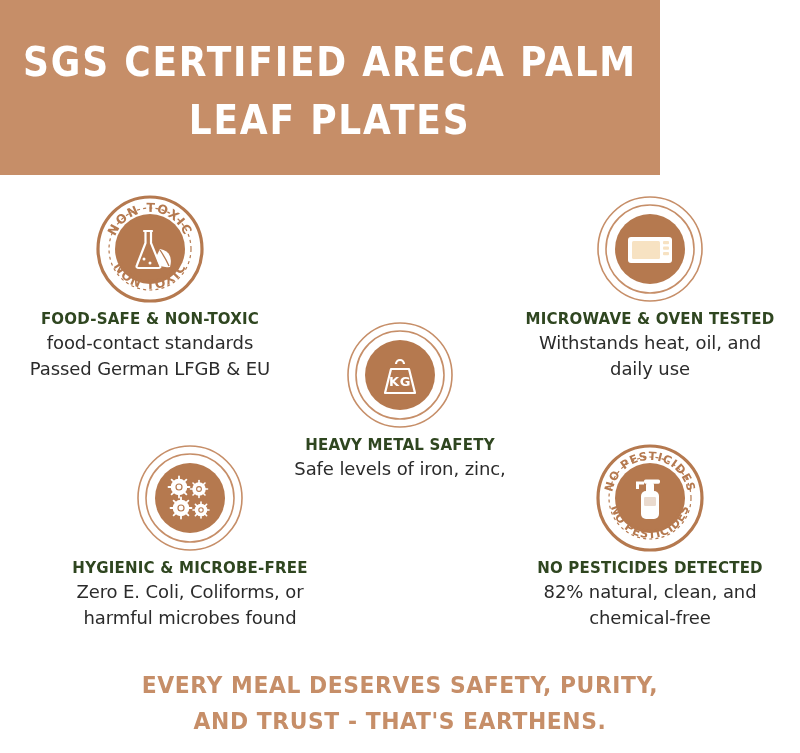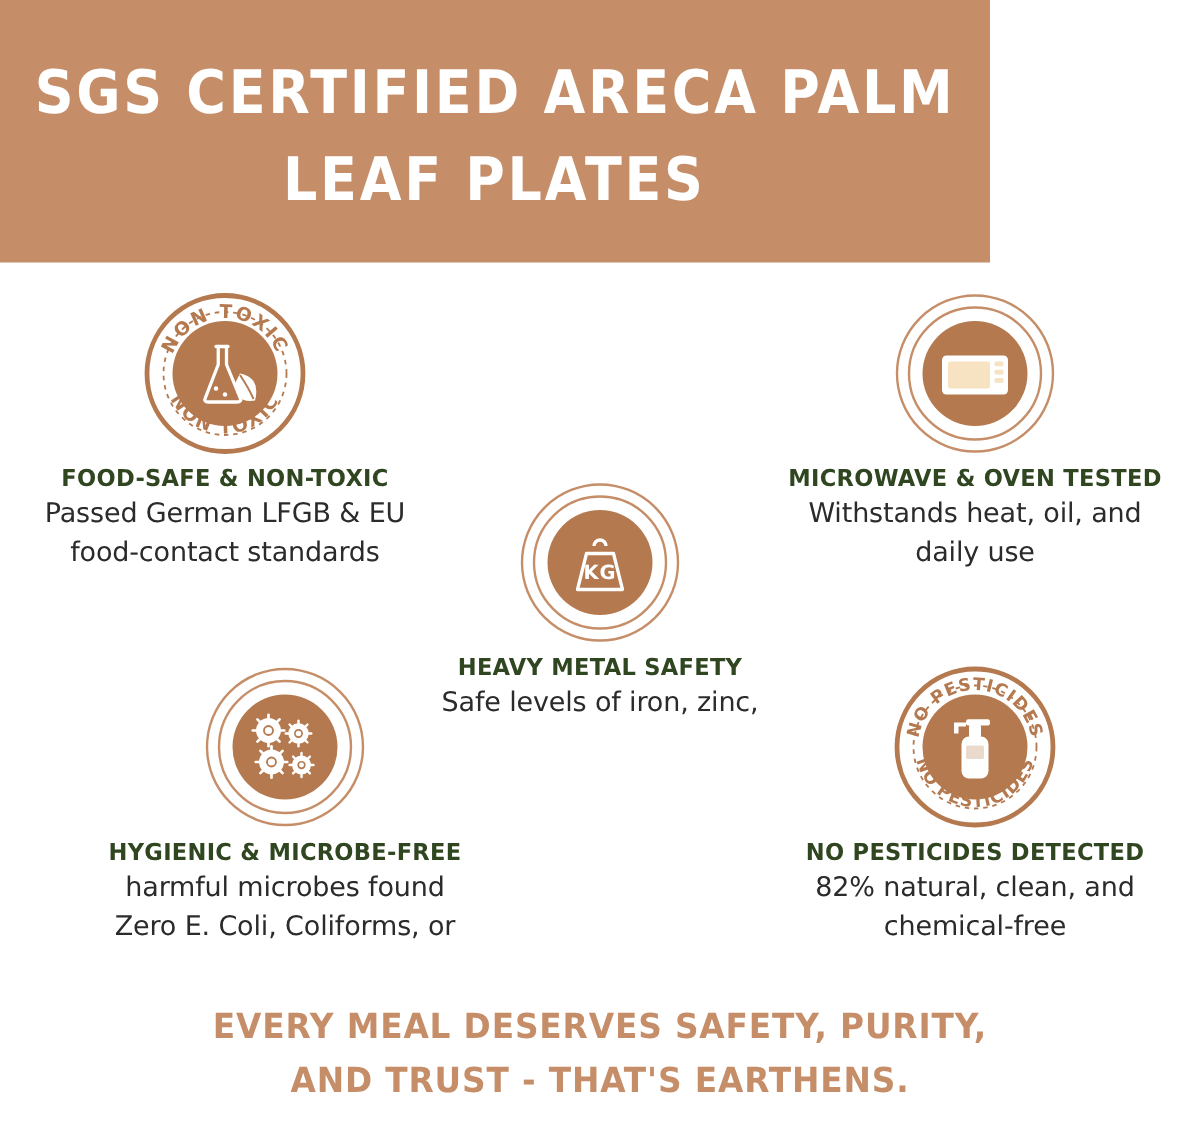--- a/index.html
+++ b/index.html
@@ -137,22 +137,22 @@
         </g>
         <circle cx="50" cy="66" r="1.5" fill="#ffffff"></circle>
         <circle cx="56" cy="70" r="1.5" fill="#ffffff"></circle>
 
         <path d="M 66,56 Q 80,59 76,74 Q 62,76 63,62 Z" fill="#ffffff"></path>
         <path d="M 66,57 Q 72,66 75,73" stroke="#b5794f" stroke-width="1.3" fill="none"></path>
       </svg>
     </div>
     <div class="feature-title">FOOD-SAFE &amp; NON-TOXIC</div>
     <div class="feature-desc">
+      <div>food-contact standards</div>
       <div>Passed German LFGB &amp; EU</div>
-      <div>food-contact standards</div>
     </div>
   </div>
 
   <div class="cell cell-tr">
     <div class="badge-wrap">
       <svg width="112" height="112" viewBox="0 0 112 112">
         <circle cx="56" cy="56" r="52" fill="none" stroke="#c68e68" stroke-width="1.6"></circle>
         <circle cx="56" cy="56" r="44" fill="none" stroke="#c68e68" stroke-width="1.6"></circle>
         <circle cx="56" cy="56" r="35" fill="#b5794f"></circle>
         <rect x="34" y="44" width="44" height="26" rx="3" fill="#ffffff"></rect>
@@ -245,22 +245,22 @@
               <path d="M71,72 L72.6,73.6"></path>
             <path d="M72.6,62.4 L71,64"></path>
               <path d="M63,72 L61.4,73.6"></path>
           </g>
           <circle cx="67" cy="68" r="2.2" fill="none" stroke="#b5794f" stroke-width="1.1"></circle>
         </g>
       </svg>
     </div>
     <div class="feature-title">HYGIENIC &amp; MICROBE-FREE</div>
     <div class="feature-desc">
+      <div>Zero E. Coli, Coliforms, or</div>
       <div>harmful microbes found</div>
-      <div>Zero E. Coli, Coliforms, or</div>
     </div>
   </div>
 
   <div class="cell cell-br">
     <div class="badge-wrap">
       <svg width="112" height="112" viewBox="0 0 112 112">
         <defs>
           <path id="arcTopNP" d="M 18,56 A 38,38 0 0 1 94,56"></path>
           <path id="arcBotNP" d="M 16,56 A 40,40 0 0 0 96,56"></path>
         </defs>

